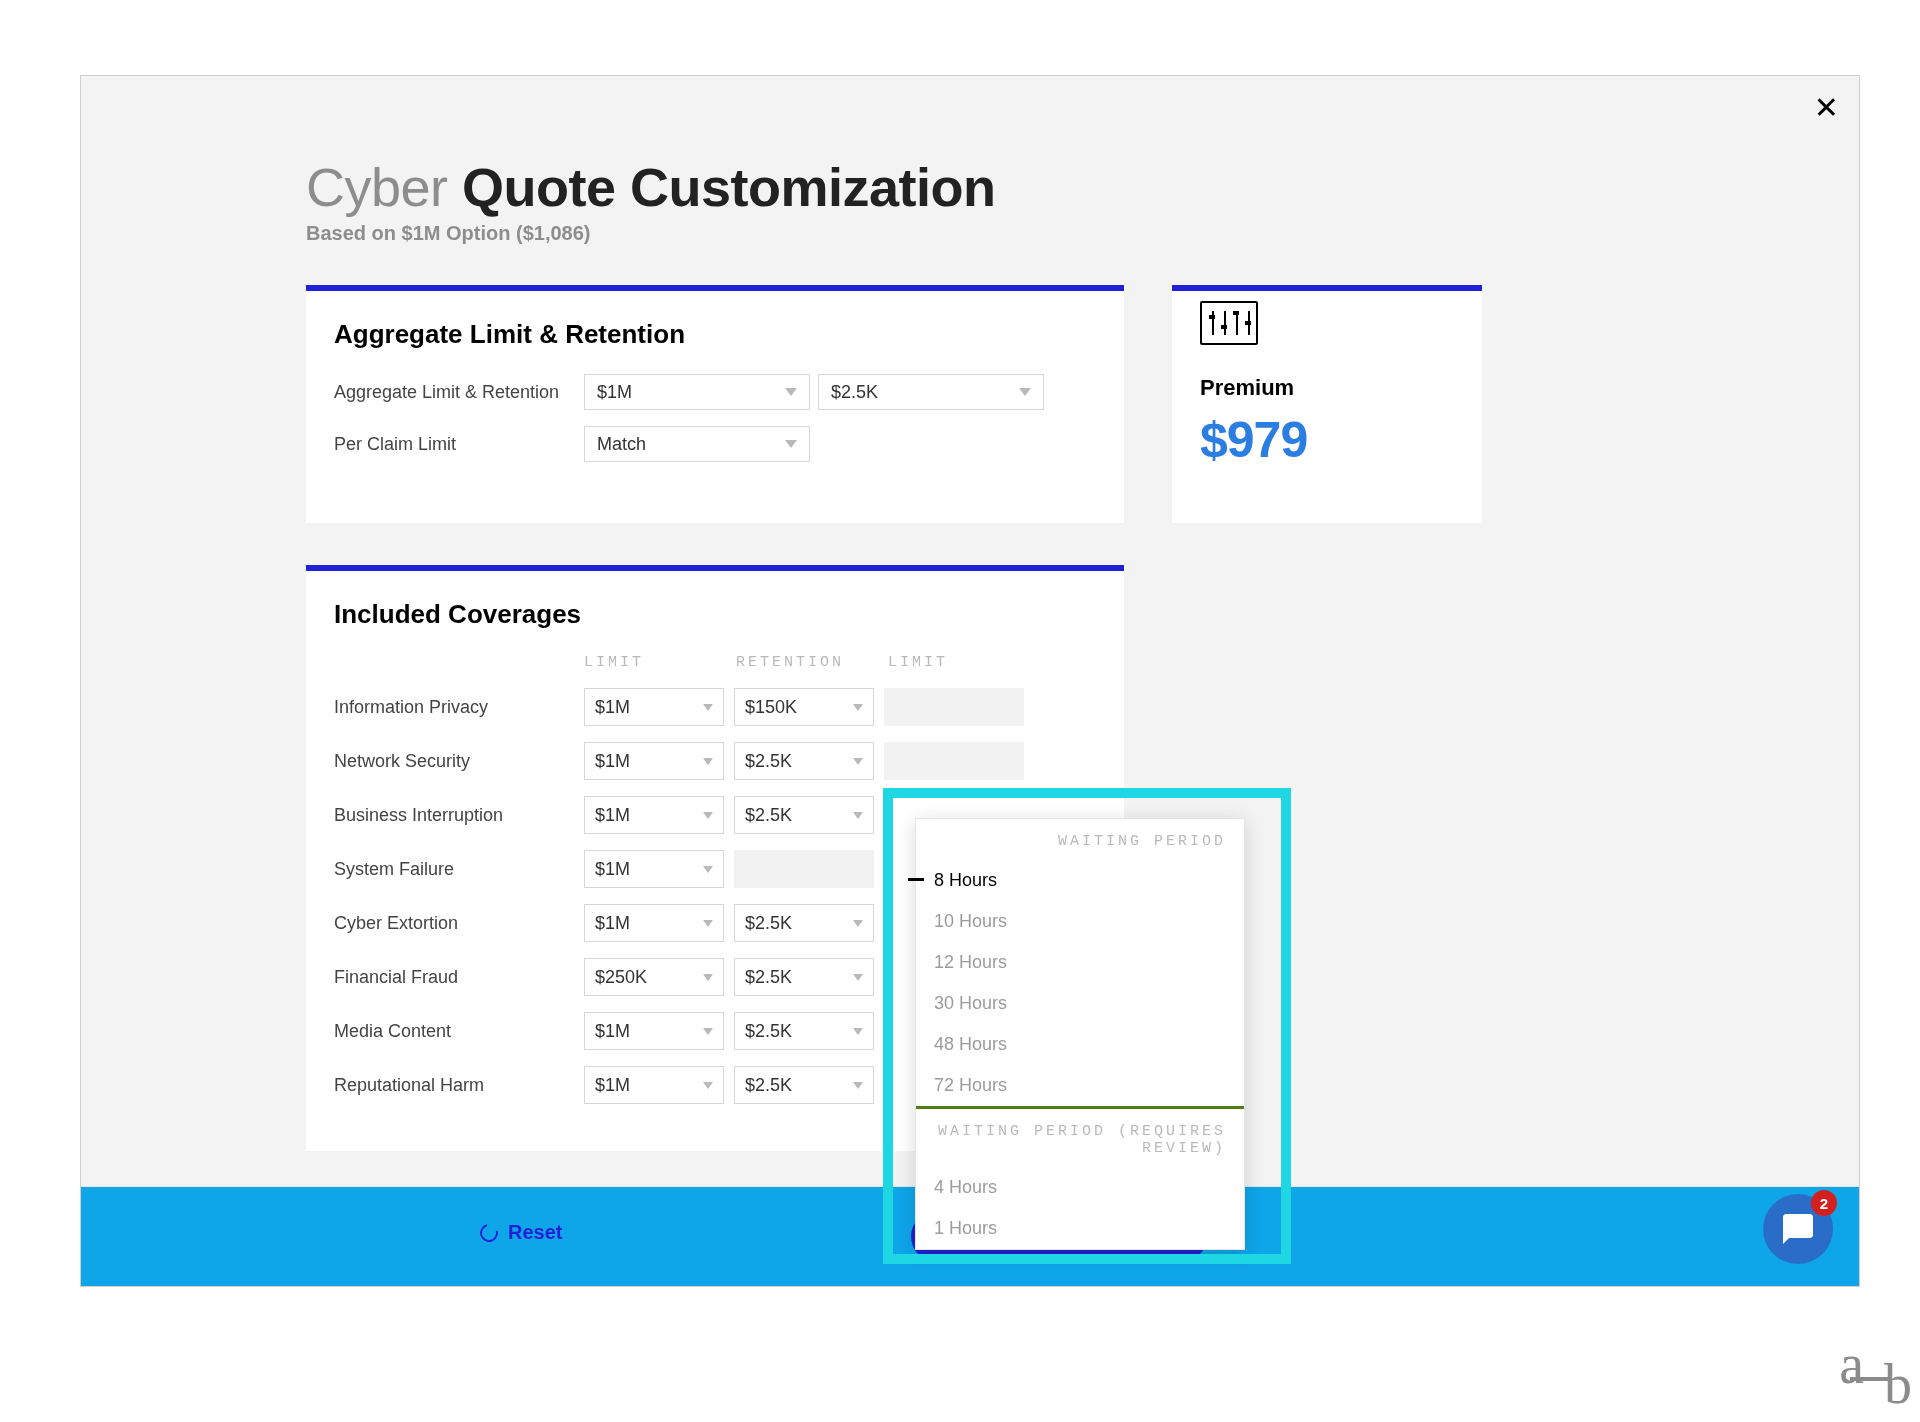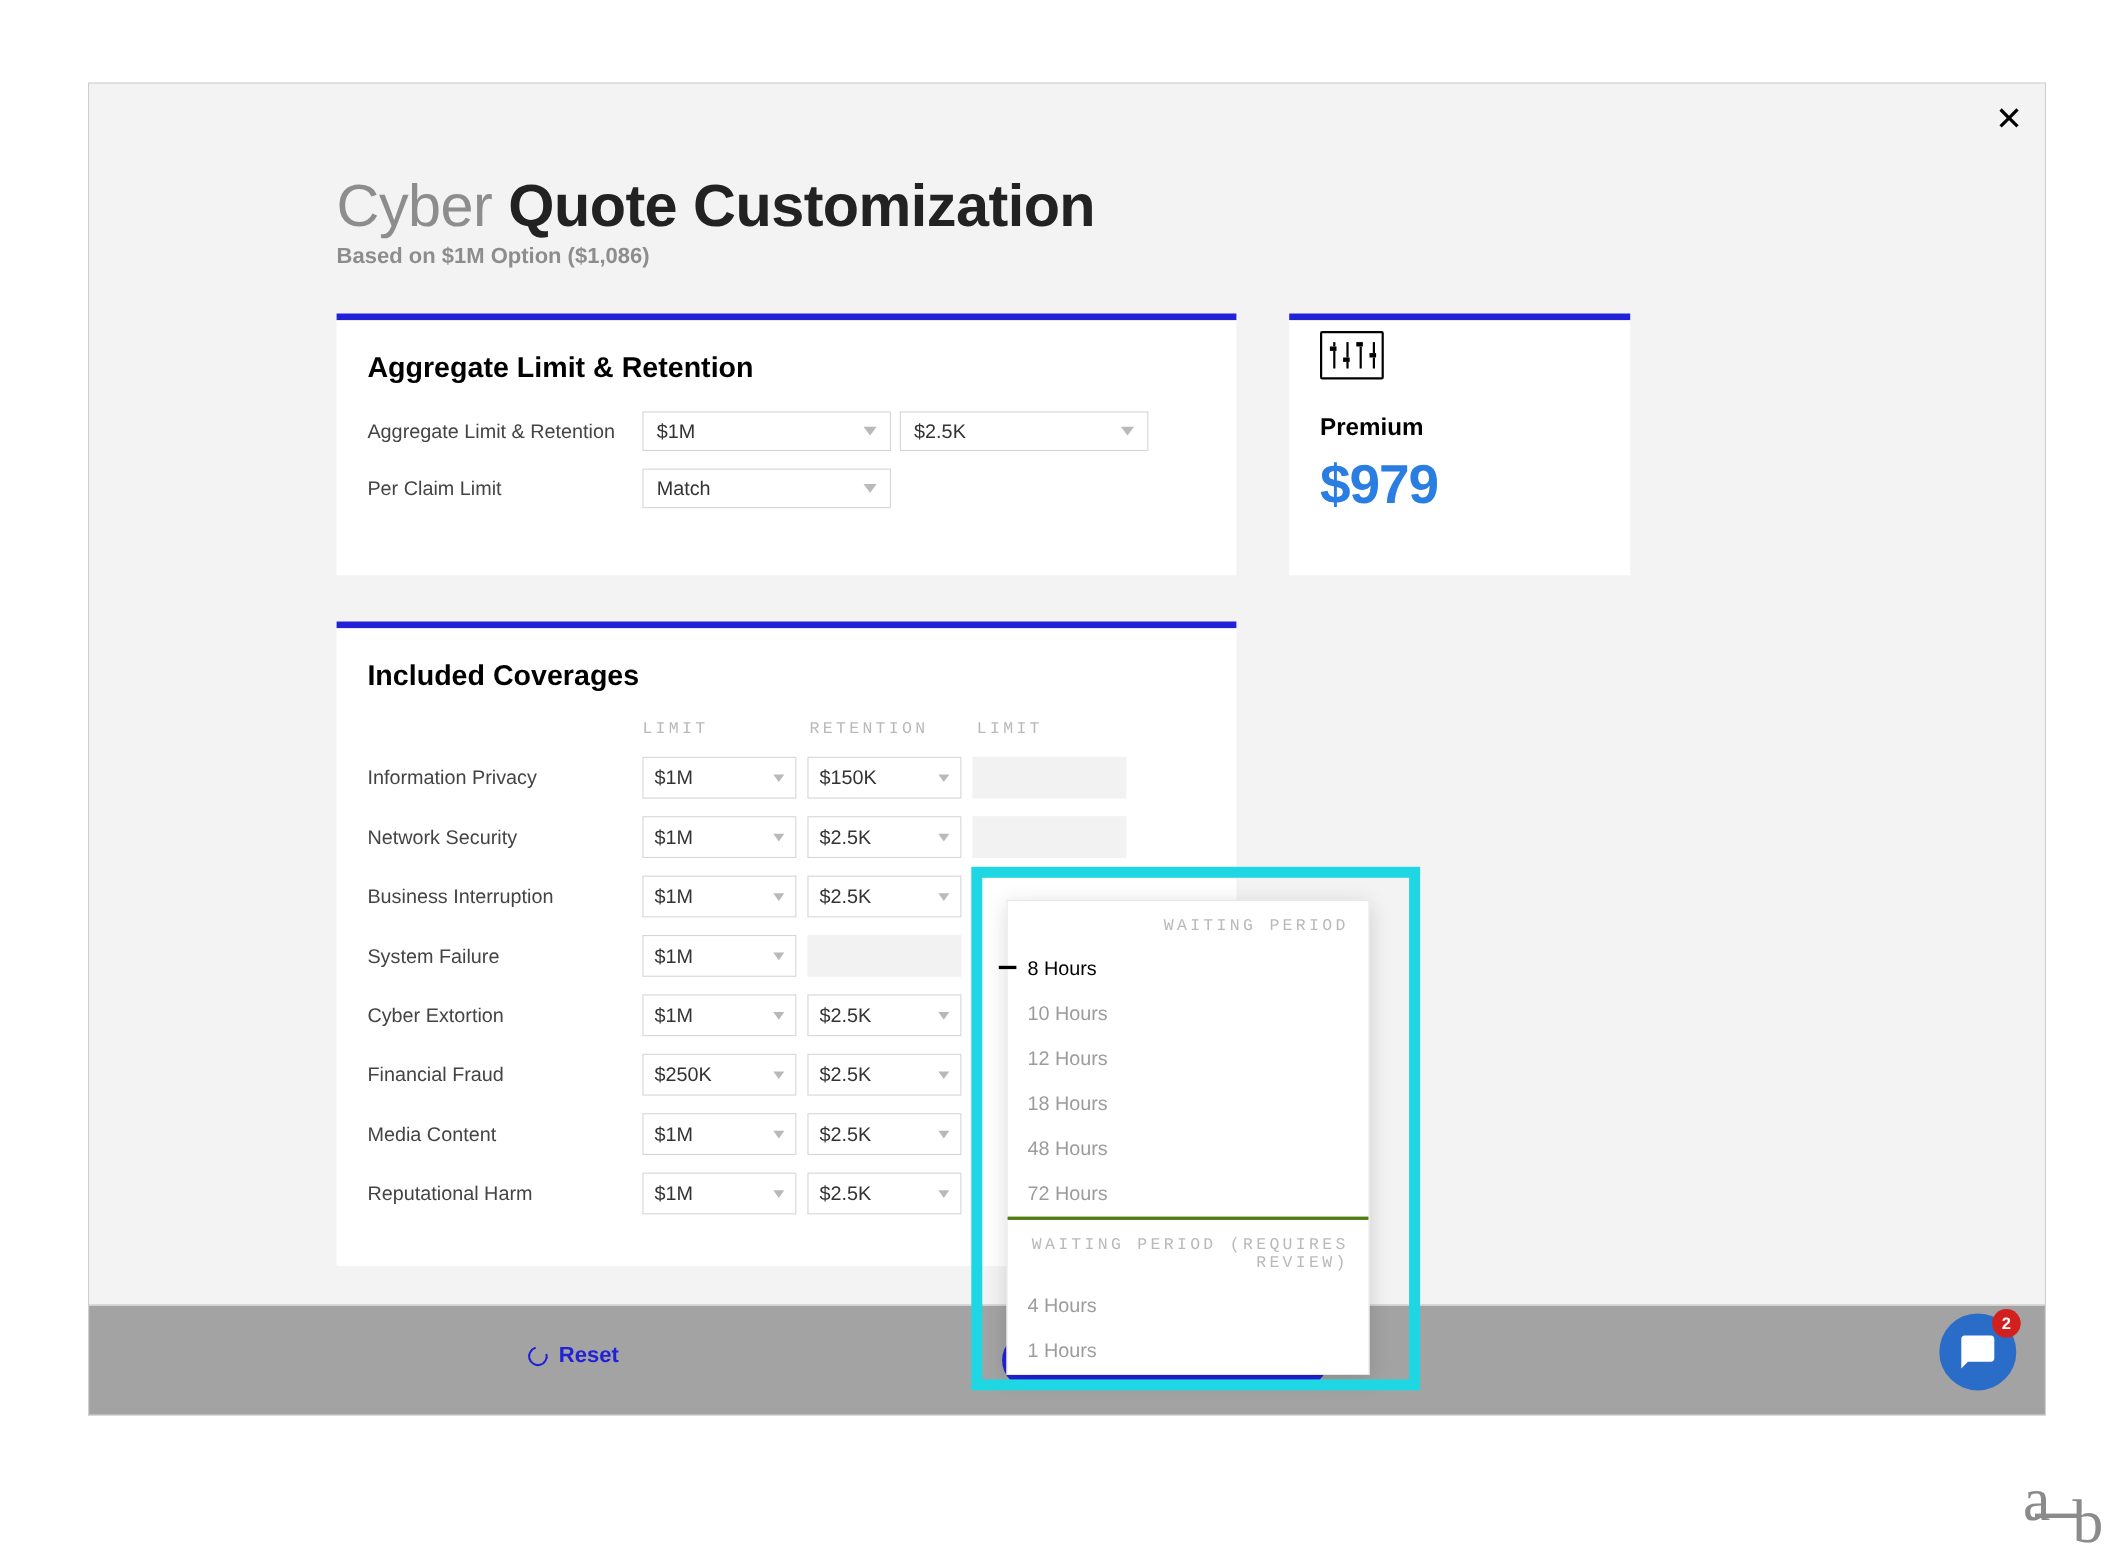--- a/index.html
+++ b/index.html
@@ -85,21 +85,21 @@
   position: relative; margin-bottom: 30px;
 }
 .premium-icon .slider { position: absolute; top: 8px; bottom: 8px; width: 2px; background: #000; }
 .premium-icon .s1 { left: 10px; } .premium-icon .s2 { left: 22px; } .premium-icon .s3 { left: 34px; } .premium-icon .s4 { left: 46px; }
 .premium-icon .knob { position: absolute; width: 6px; height: 4px; background: #fff; border: 2px solid #000; left: -3px; }
 .premium-icon .s1 .knob{ top: 4px;} .premium-icon .s2 .knob{ top: 14px;} .premium-icon .s3 .knob{ top: 0;} .premium-icon .s4 .knob{ top: 10px;}
 .premium-label { font-size: 22px; font-weight: 800; color: #000; margin-bottom: 10px;}
 .premium-amount { font-size: 50px; font-weight: 700; color: #2a7de1; letter-spacing: -1px; }
 
 .footer-bar {
-  position: absolute; left: 0; right: 0; bottom: 0; height: 100px; background: #a3a3a3;
+  position: absolute; left: 0; right: 0; bottom: 0; height: 100px; background: #0ea5e9;
   border-top: 1px solid #e4e4e4;
 }
 .reset-btn {
   position: absolute; left: 399px; top: 34px;
   display: flex; align-items: center; gap: 10px;
   color: #2121d8; font-size: 20px; font-weight: 800; cursor: pointer;
 }
 .reset-icon { width: 18px; height: 18px; border: 2px solid #2121d8; border-radius: 50%; border-top-color: transparent; transform: rotate(30deg); position: relative; }
 .save-btn {
   position: absolute; left: 830px; top: 24px;
@@ -321,21 +321,21 @@
     </div>
     <button class="save-btn">Save Customized Option</button>
   </div>
 
   <div class="dropdown">
     <div class="dd-header">WAITING PERIOD</div>
     <div id="dd-opts1">
         <div class="dd-item selected">8 Hours</div>
         <div class="dd-item">10 Hours</div>
         <div class="dd-item">12 Hours</div>
-        <div class="dd-item">18 Hours</div>
+        <div class="dd-item">30 Hours</div>
         <div class="dd-item">48 Hours</div>
         <div class="dd-item">72 Hours</div>
       </div>
     <div class="dd-header dd-divider">WAITING PERIOD (REQUIRES REVIEW)</div>
     <div id="dd-opts2">
         <div class="dd-item">4 Hours</div>
         <div class="dd-item">1 Hours</div>
       </div>
   </div>
   <div class="highlight-box"></div>

